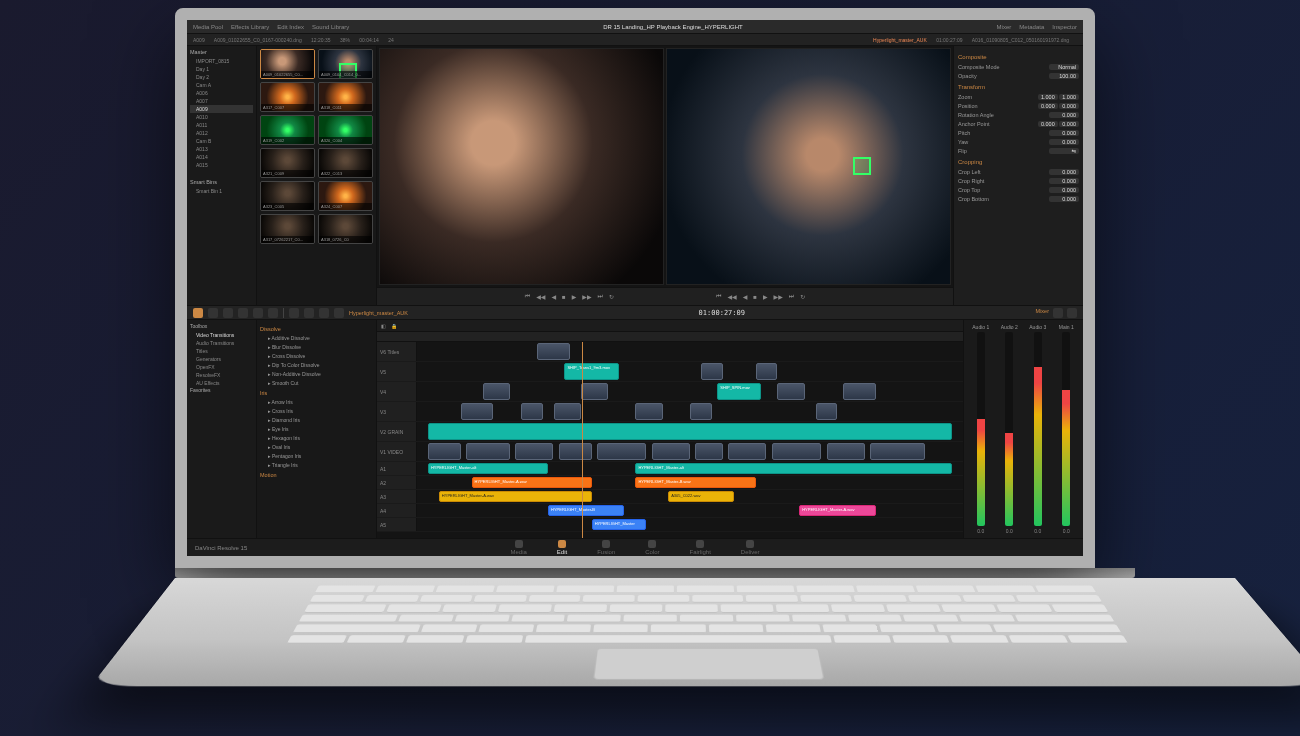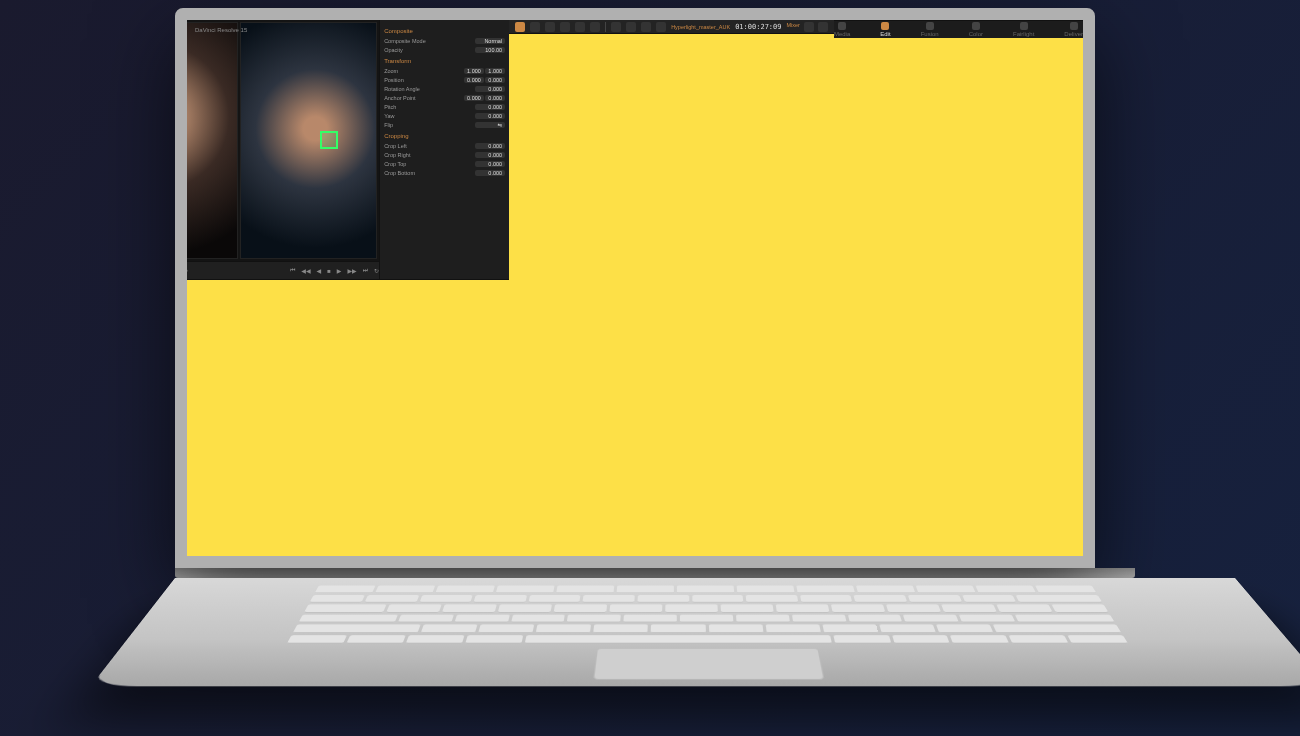--- a/index.html
+++ b/index.html
@@ -20,21 +20,21 @@
     background: #4a4a4a;
     border: 12px solid #b0b0b0;
     border-radius: 8px 8px 0 0;
     box-shadow: 0 30px 80px rgba(0,0,0,0.6);
     overflow: hidden;
     position: relative;
   }
   .app {
     width: 100%; height: 100%;
     background: #fde047;
-    display: flex; flex-direction: row; justify-content: flex-end;
+    display: flex; flex-direction: column; justify-content: flex-end;
   }
   
   .topbar {
     height: 14px; background: #2a2a2a;
     display: flex; align-items: center; padding: 0 6px;
     font-size: 6px; gap: 10px;
     border-bottom: 1px solid #111;
   }
   .topbar .left, .topbar .right { display: flex; gap: 8px; }
   .topbar .center { flex: 1; text-align: center; color: #ddd; }

